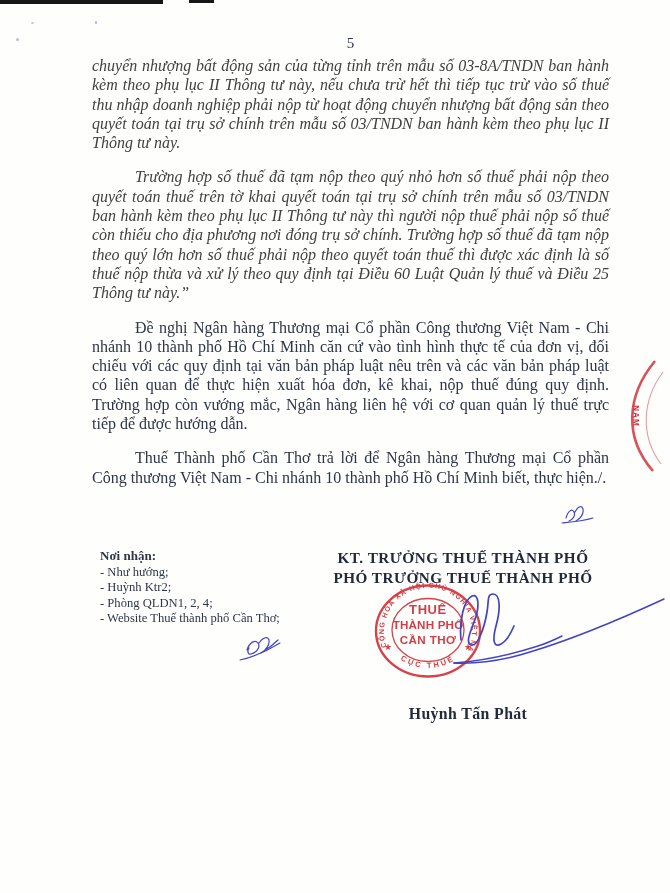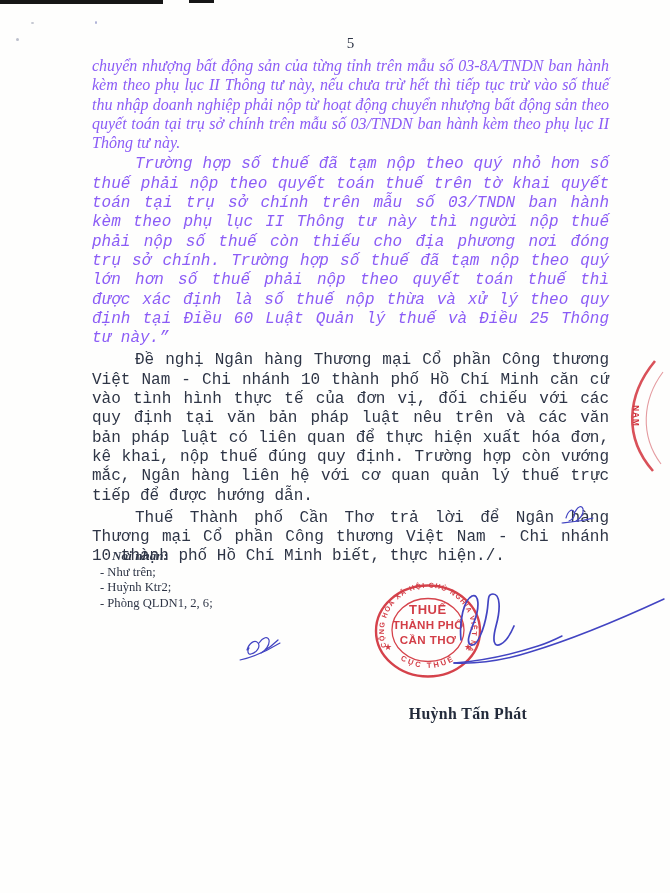--- a/index.html
+++ b/index.html
@@ -22,29 +22,29 @@
 
   .page-number{
     position:absolute;left:92px;top:35px;width:517px;
     text-align:center;font-size:15px;
   }
   .body-text{
     position:absolute;left:92px;top:56px;width:517px;
     font-size:16px;line-height:19.3px;text-align:justify;
   }
   .body-text p{margin:0 0 0 0;padding:0;}
-  .body-text p + p{margin-top:3px;font-family:Liberation Mono, monospace;}
+  .body-text p + p{margin-top:15px;}
   .body-text p.indent{text-indent:43px;}
-  .body-text p.ital{font-style:italic;color:#8b5cf6;}
+  .body-text p.ital{font-style:italic;color:#404040;}
 
   .recipients{
     position:absolute;left:100px;top:548px;width:230px;
     font-size:12.6px;line-height:15.2px;
   }
-  .recipients .heading{font-weight:bold;font-style:italic;font-size:13px;margin-bottom:2px;margin-left:12px;}
+  .recipients .heading{font-weight:bold;font-size:13px;margin-bottom:2px;}
   .recipient-item{white-space:nowrap;}
 
   .sign-title{
     position:absolute;left:327px;top:548px;width:272px;
     text-align:center;font-weight:bold;font-size:15.2px;line-height:19.5px;
     letter-spacing:.5px;color:#222a3a;white-space:nowrap;
   }
   .signer-name{
     position:absolute;left:368px;top:705px;width:200px;
     text-align:center;font-weight:bold;font-size:15.8px;
@@ -71,25 +71,30 @@
 
   <div class="body-text">
     <p class="ital">chuyển nhượng bất động sản của từng tỉnh trên mẫu số 03-8A/TNDN ban hành kèm theo phụ lục II Thông tư này, nếu chưa trừ hết thì tiếp tục trừ vào số thuế thu nhập doanh nghiệp phải nộp từ hoạt động chuyển nhượng bất động sản theo quyết toán tại trụ sở chính trên mẫu số 03/TNDN ban hành kèm theo phụ lục II Thông tư này.</p>
     <p class="ital indent">Trường hợp số thuế đã tạm nộp theo quý nhỏ hơn số thuế phải nộp theo quyết toán thuế trên tờ khai quyết toán tại trụ sở chính trên mẫu số 03/TNDN ban hành kèm theo phụ lục II Thông tư này thì người nộp thuế phải nộp số thuế còn thiếu cho địa phương nơi đóng trụ sở chính. Trường hợp số thuế đã tạm nộp theo quý lớn hơn số thuế phải nộp theo quyết toán thuế thì được xác định là số thuế nộp thừa và xử lý theo quy định tại Điều 60 Luật Quản lý thuế và Điều 25 Thông tư này.”</p>
     <p class="indent">Đề nghị Ngân hàng Thương mại Cổ phần Công thương Việt Nam - Chi nhánh 10 thành phố Hồ Chí Minh căn cứ vào tình hình thực tế của đơn vị, đối chiếu với các quy định tại văn bản pháp luật nêu trên và các văn bản pháp luật có liên quan để thực hiện xuất hóa đơn, kê khai, nộp thuế đúng quy định. Trường hợp còn vướng mắc, Ngân hàng liên hệ với cơ quan quản lý thuế trực tiếp để được hướng dẫn.</p>
     <p class="indent">Thuế Thành phố Cần Thơ trả lời để Ngân hàng Thương mại Cổ phần Công thương Việt Nam - Chi nhánh 10 thành phố Hồ Chí Minh biết, thực hiện./.</p>
   </div>
 
   <div class="recipients">
     <div class="heading">Nơi nhận:</div>
-    <div class="recipient-item">- Như trên;</div>
+    <div class="recipient-item">- Như hướng;</div>
     <div class="recipient-item">- Huỳnh Ktr2;</div>
-    <div class="recipient-item">- Phòng QLDN1, 2, 6;</div>
+    <div class="recipient-item">- Phòng QLDN1, 2, 4;</div>
+    <div class="recipient-item">- Website Thuế thành phố Cần Thơ;</div>
   </div>
 
+  <div class="sign-title">
+    <div>KT. TRƯỞNG THUẾ THÀNH PHỐ</div>
+    <div>PHÓ TRƯỞNG THUẾ THÀNH PHỐ</div>
+  </div>
 
   <div class="signer-name">Huỳnh Tấn Phát</div>
 
   <svg class="overlay" width="670" height="893" viewBox="0 0 670 893">
     <defs>
       <path id="ringTop" d="M 388 650 A 44 44 0 1 1 468 650"></path>
       <path id="ringBottom" d="M 392 654 Q 428 682 464 654"></path>
     </defs>
 
     <g opacity="0.92">

